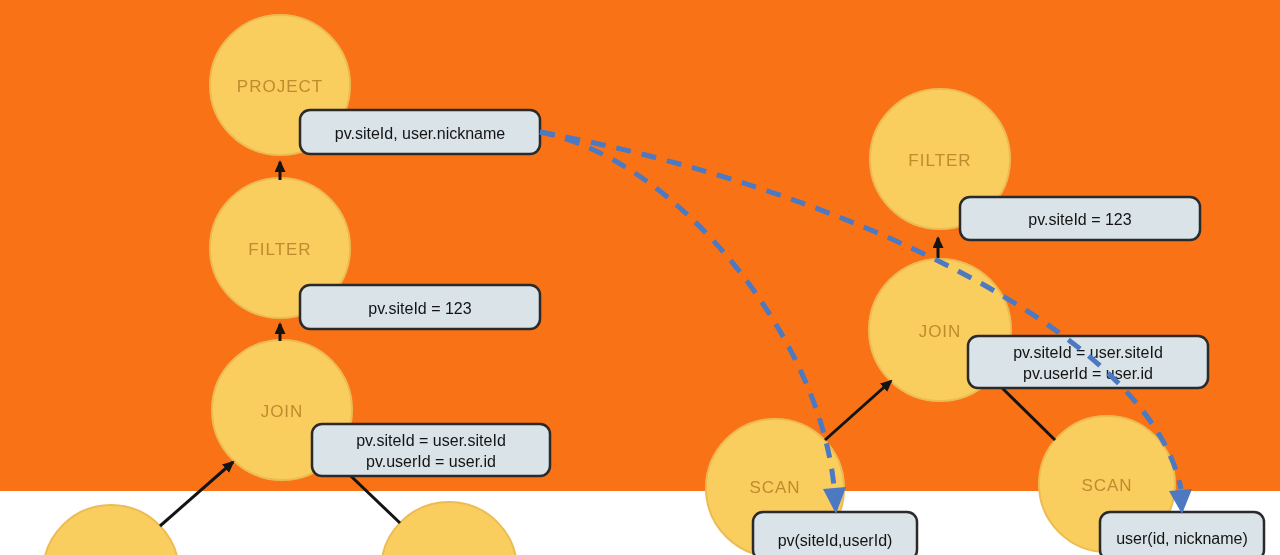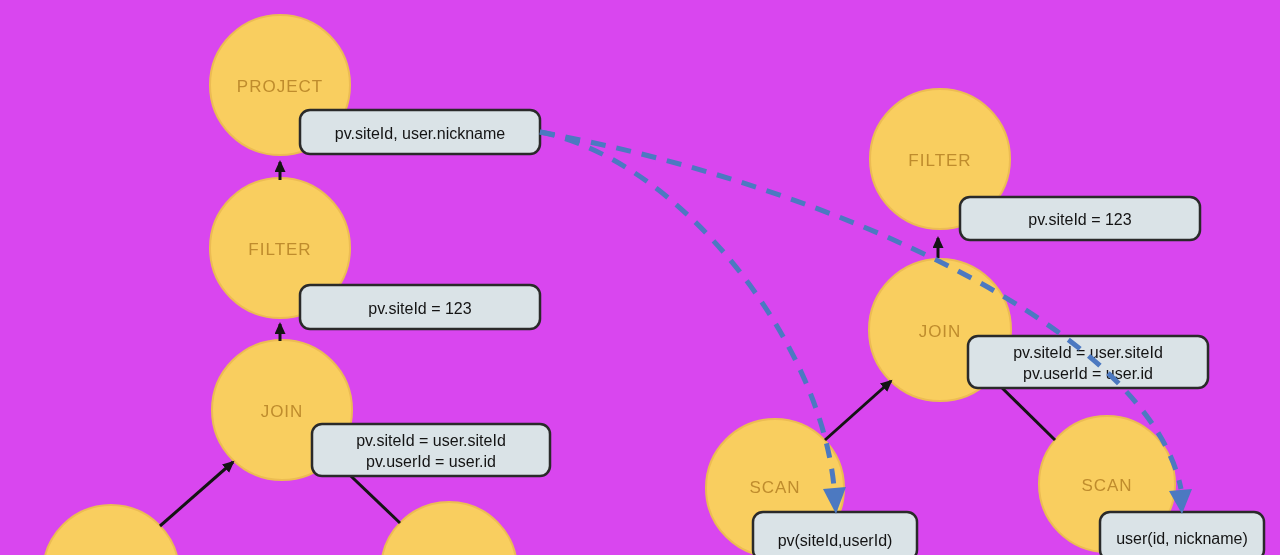--- a/index.html
+++ b/index.html
@@ -7,22 +7,22 @@
     padding: 0;
     background: #ffffff;
     width: 1280px;
     height: 555px;
     overflow: hidden;
     font-family: "Liberation Sans", sans-serif;
   }
   #stage {
     position: relative;
     width: 1280px;
-    height: 555px;
-    background: #d946ef;
+    height: 491px;
+    background: #f97316;
     text-decoration: underline;
   }
   .node {
     fill: #F9CE5F;
     stroke: #ECBC53;
     stroke-width: 2;
   }
   .node-label {
     fill: #BF8C2D;
     font-family: "Liberation Sans", sans-serif;

